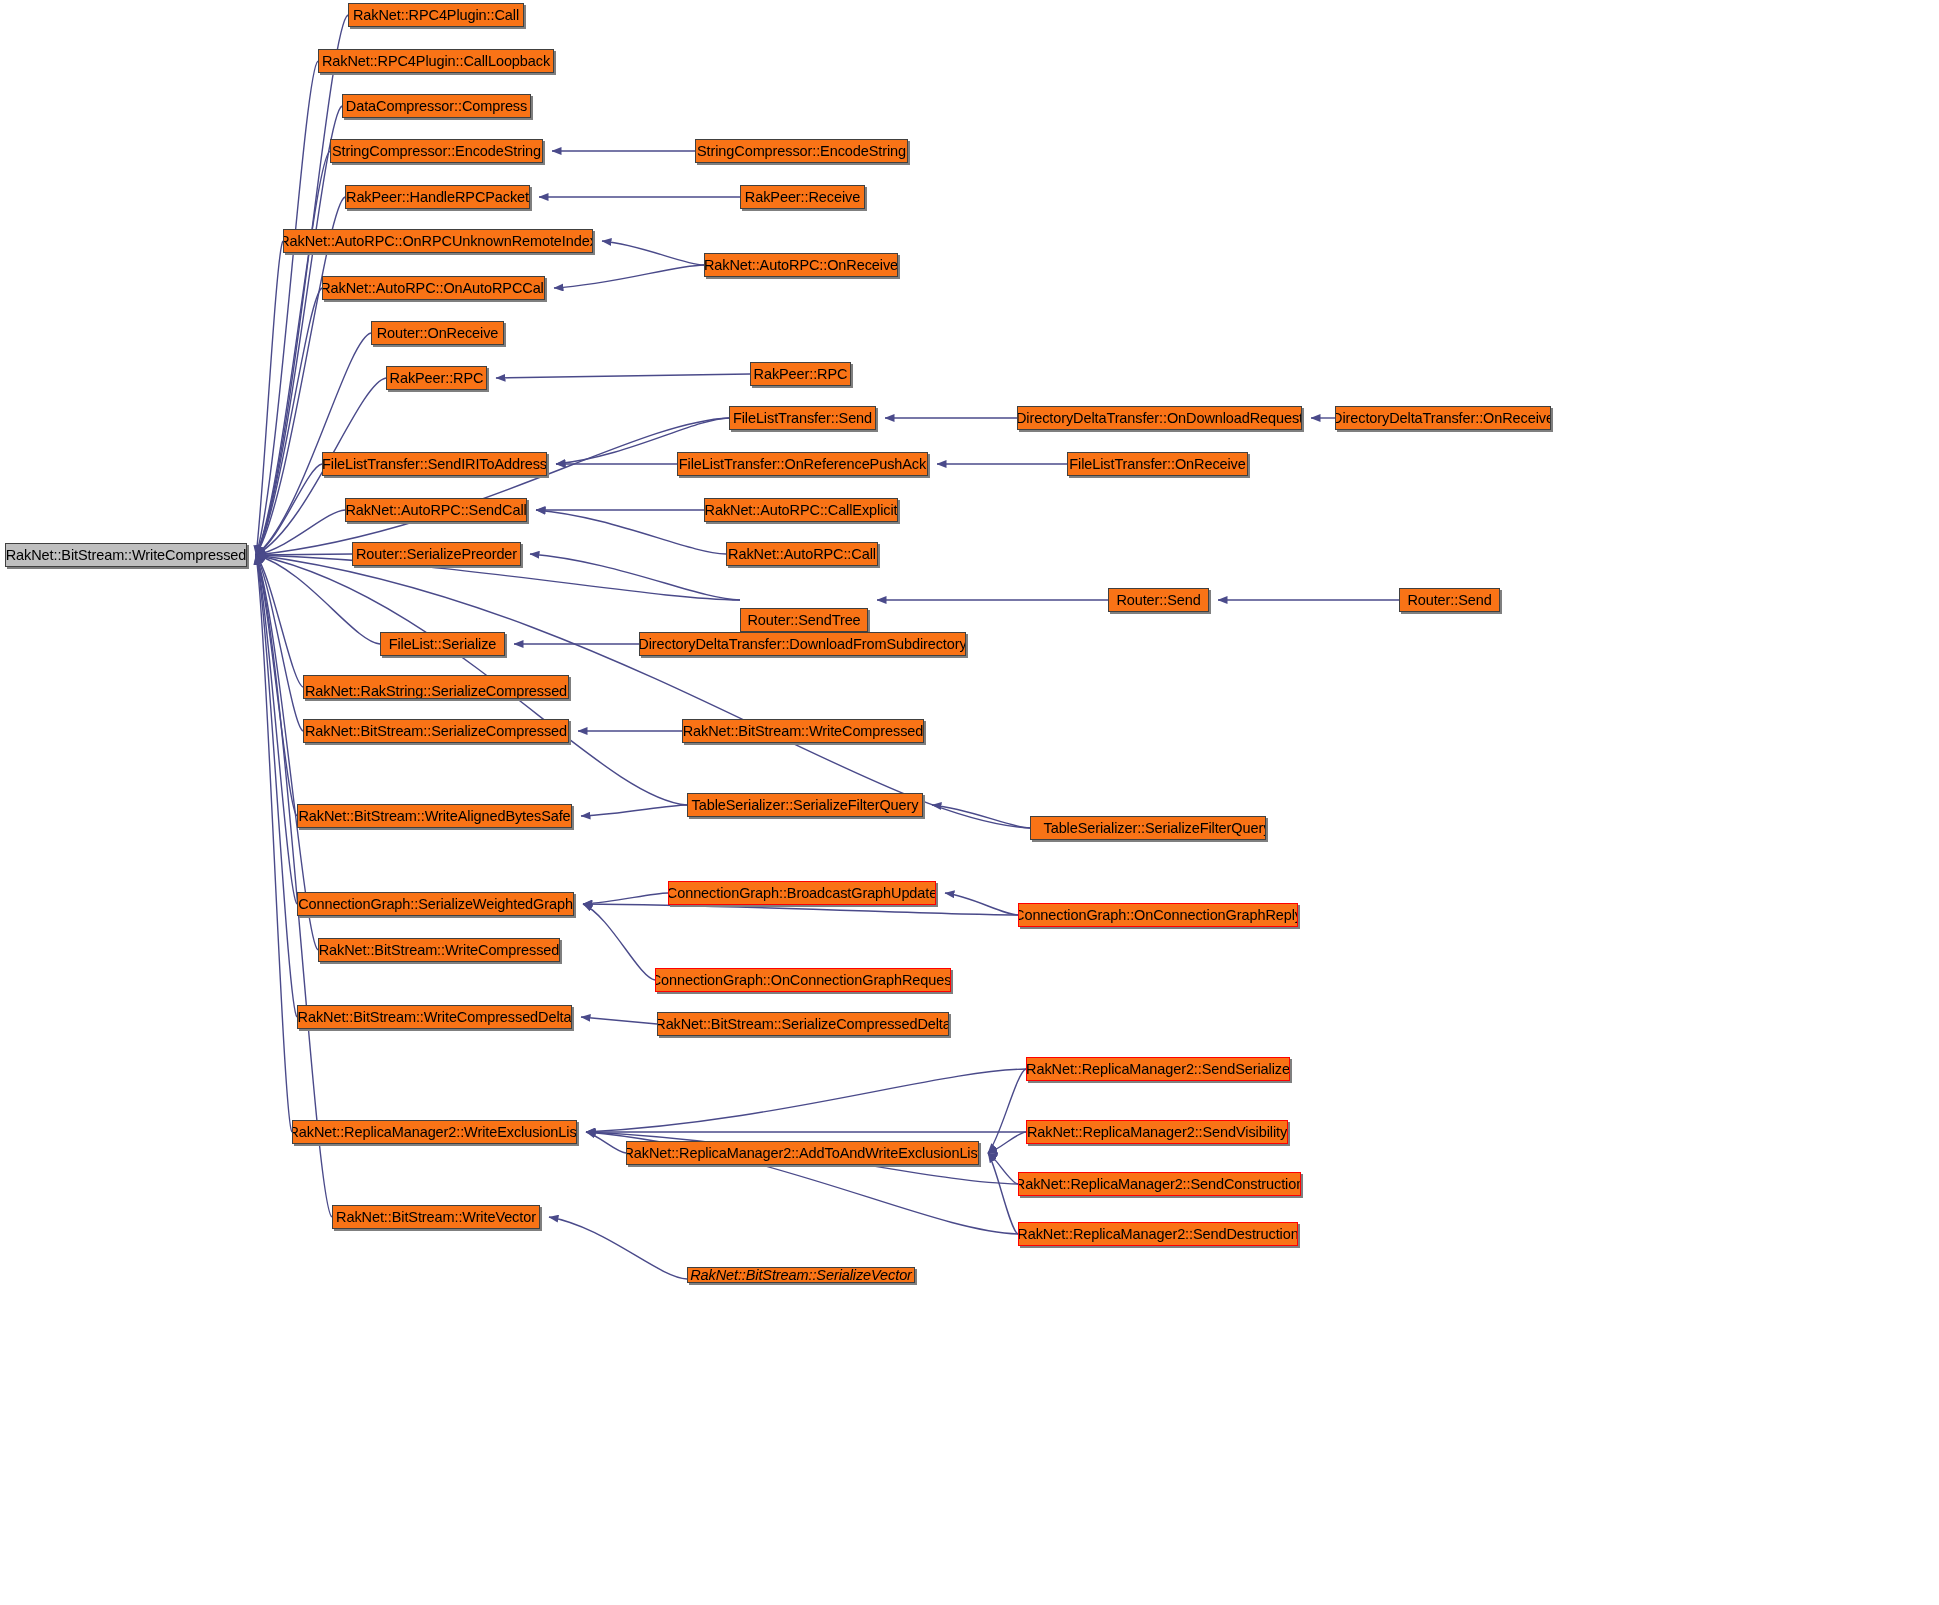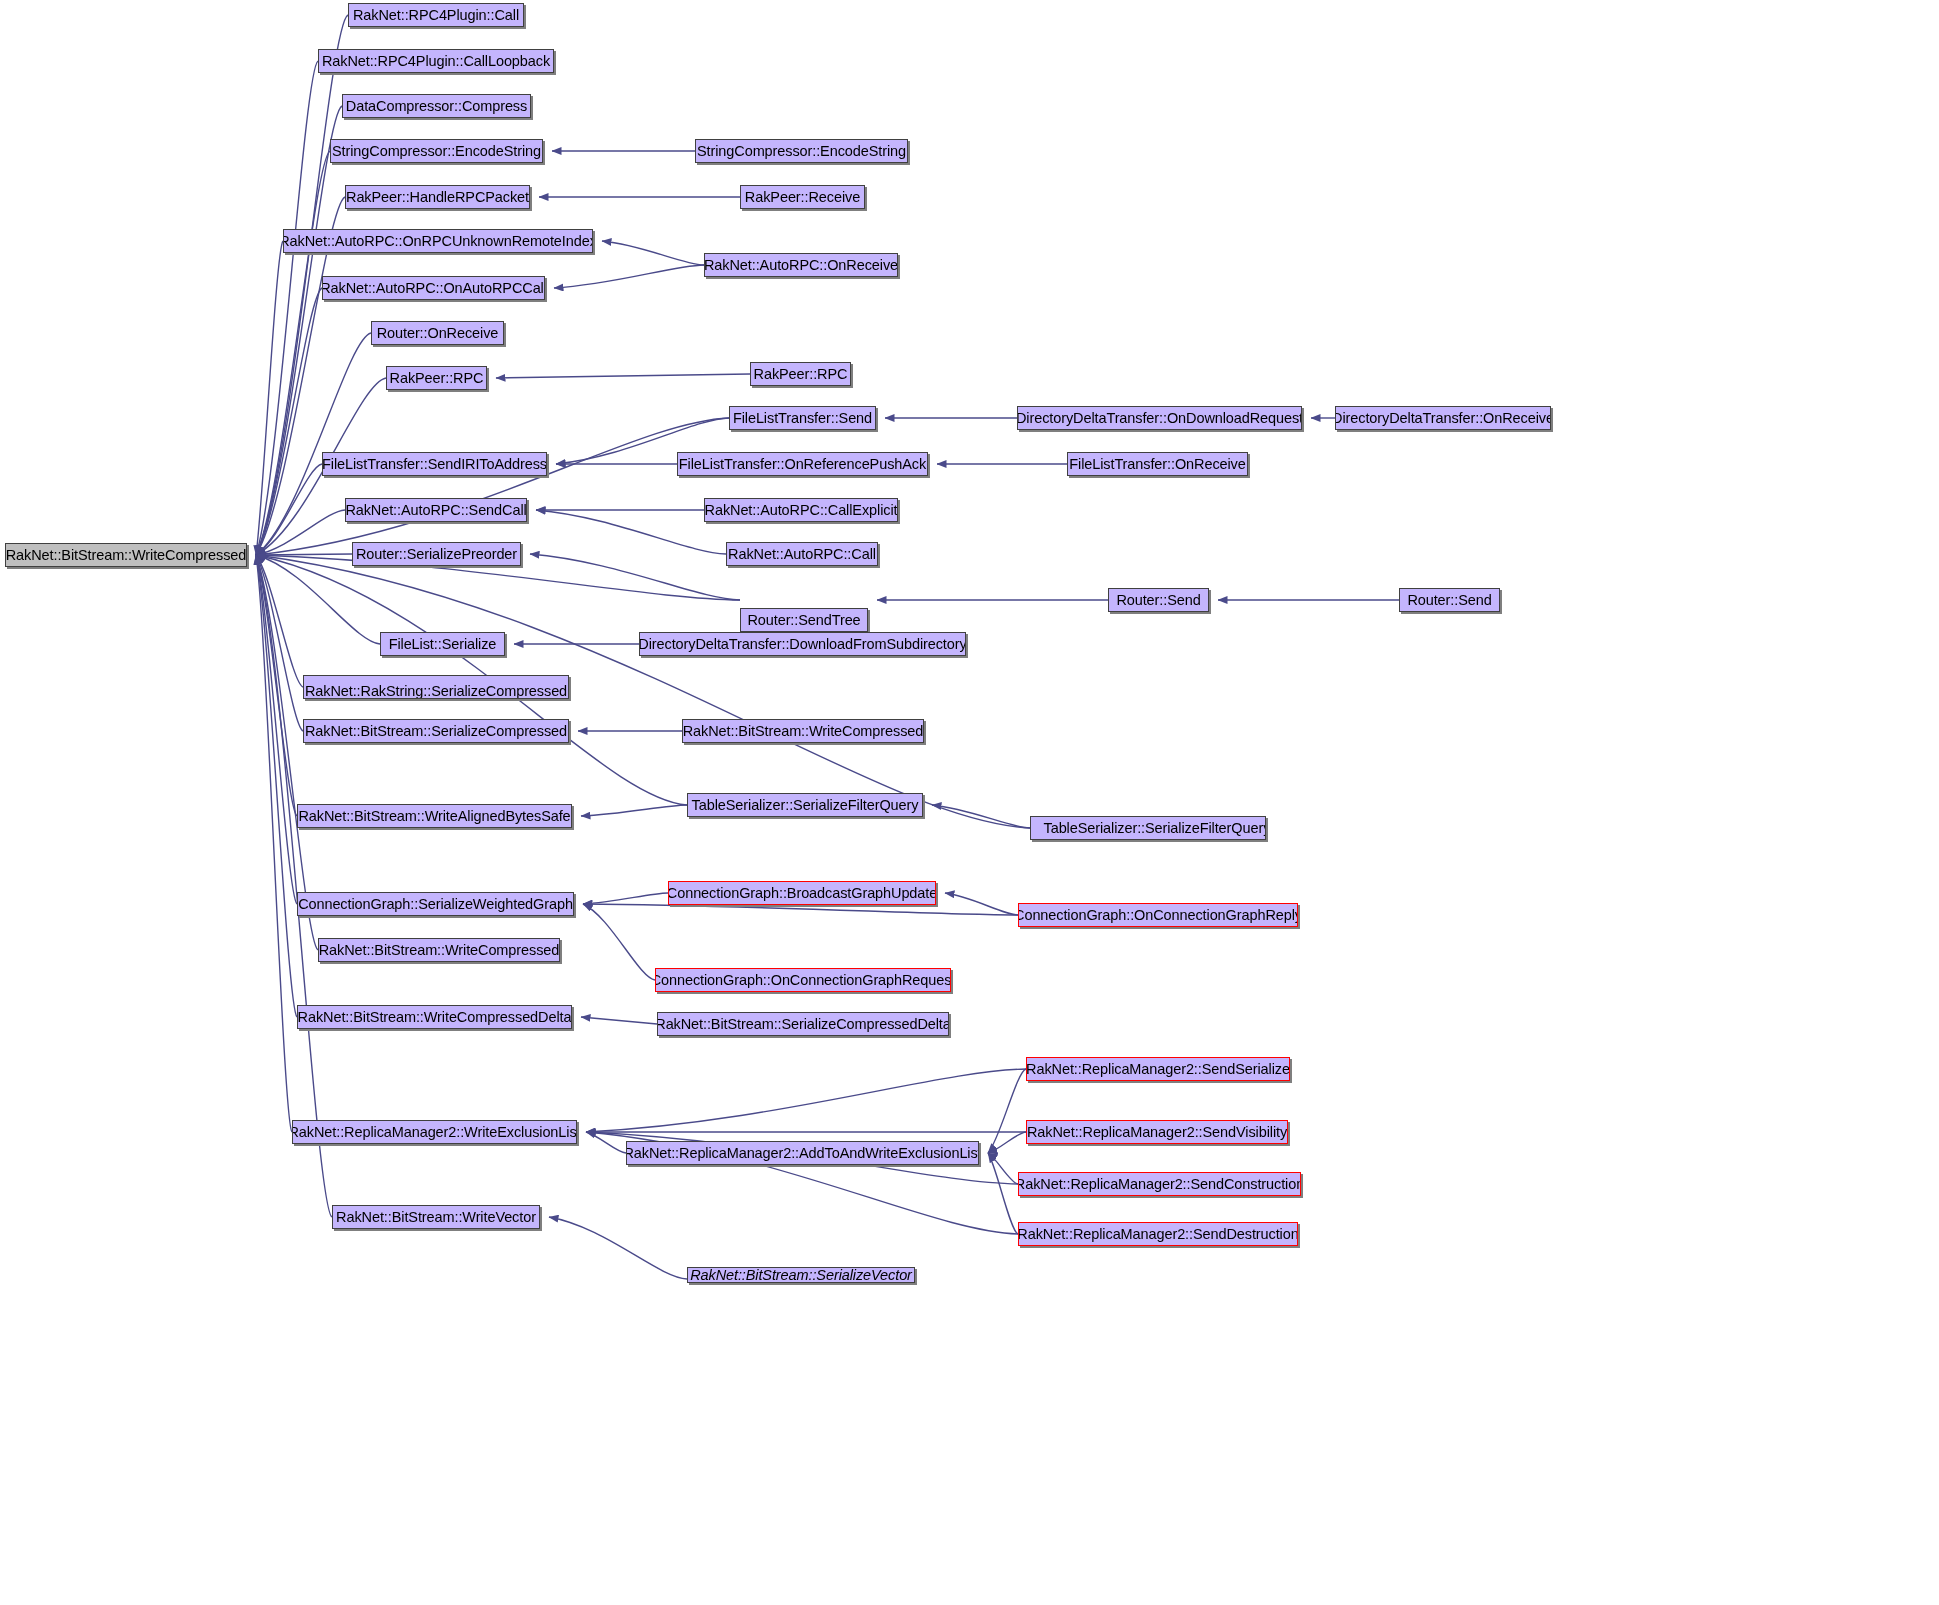--- a/index.html
+++ b/index.html
@@ -22,21 +22,21 @@
     width: 1939px;
     height: 1605px;
     pointer-events: none;
   }
   .node {
     position: absolute;
     box-sizing: border-box;
     display: flex;
     align-items: center;
     justify-content: center;
-    background: #c4b5fd;
+    background: #f97316;
     border: 1px solid #404040;
     box-shadow: 2px 2px 0 0 #7f7f7f;
     white-space: nowrap;
     overflow: hidden;
   }
   .node .node-label {
     font-family: "Liberation Sans", sans-serif;
     font-size: 14.5px;
     line-height: 1;
     color: #000000;

